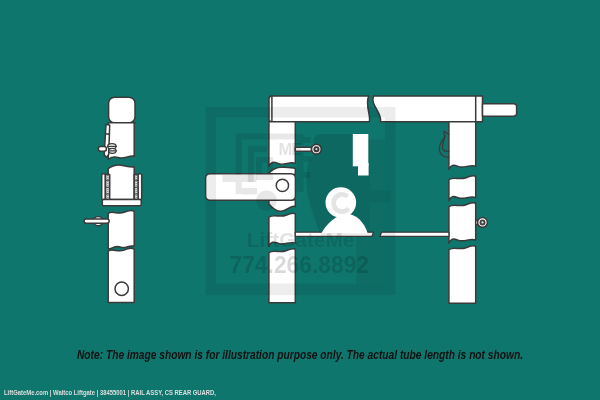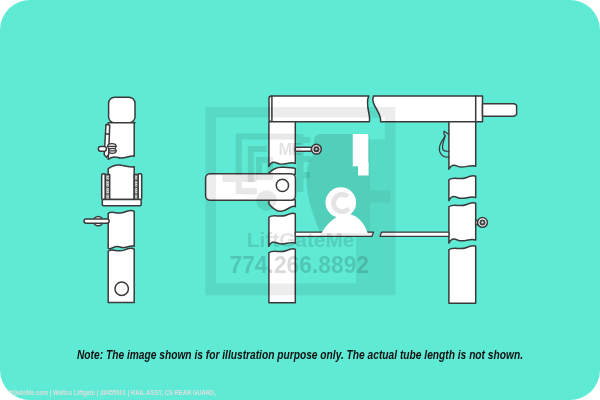--- a/index.html
+++ b/index.html
@@ -1,17 +1,17 @@
 <!DOCTYPE html>
 <html><head>
 <meta charset="utf-8">
 <style>
   html,body{margin:0;padding:0;background:#fff;}
-  #page{position:relative;width:600px;height:400px;background:#5eead4;overflow:hidden;
-        font-family:"Liberation Sans", sans-serif;border-radius:30px;}
+  #page{position:relative;width:600px;height:400px;background:#0f766e;overflow:hidden;
+        font-family:"Liberation Sans", sans-serif;}
   svg{position:absolute;left:0;top:0;}
 </style>
 </head>
 <body>
 <div id="page">
 <svg width="600" height="400" viewBox="0 0 600 400">
 
   <g stroke="#3a3a3a" stroke-width="1.5" fill="#fff" stroke-linejoin="round" stroke-linecap="round">
 
     <rect x="108.6" y="97.2" width="26.4" height="25.6" rx="6"></rect>

